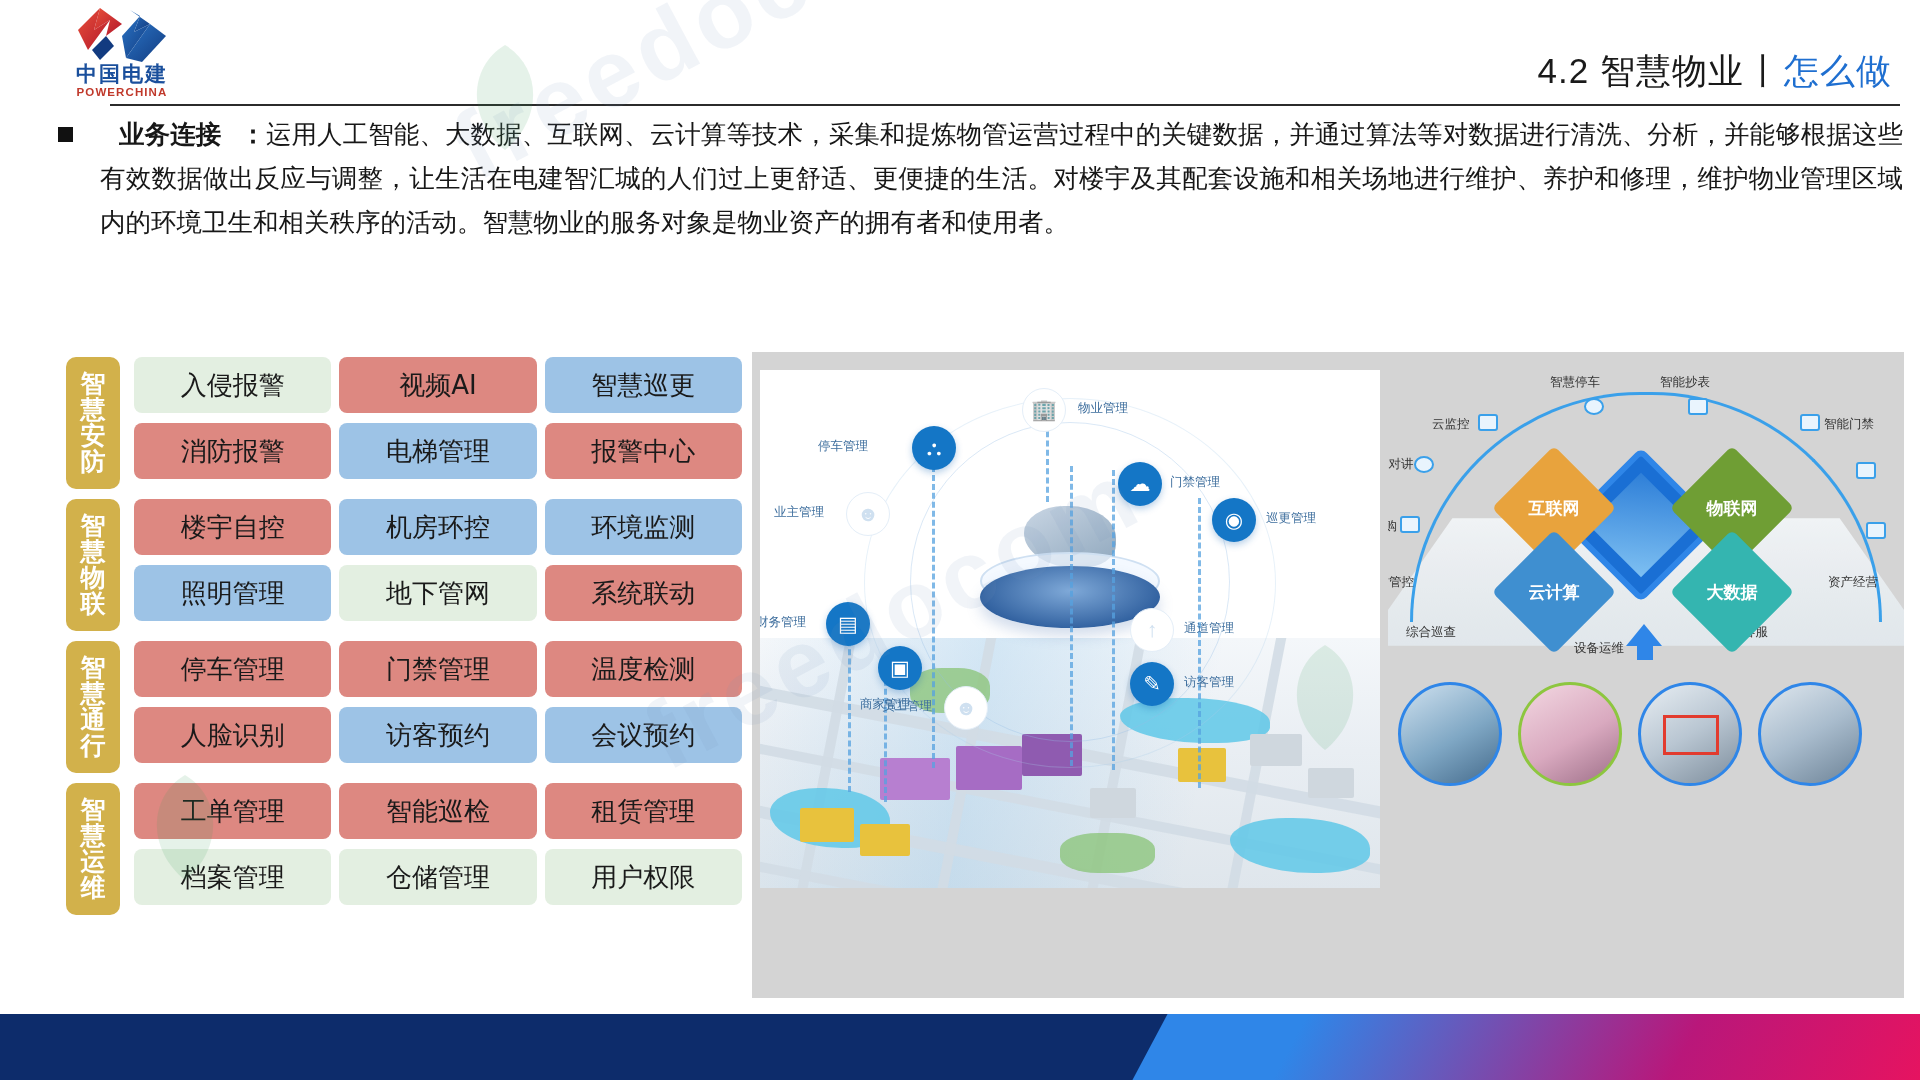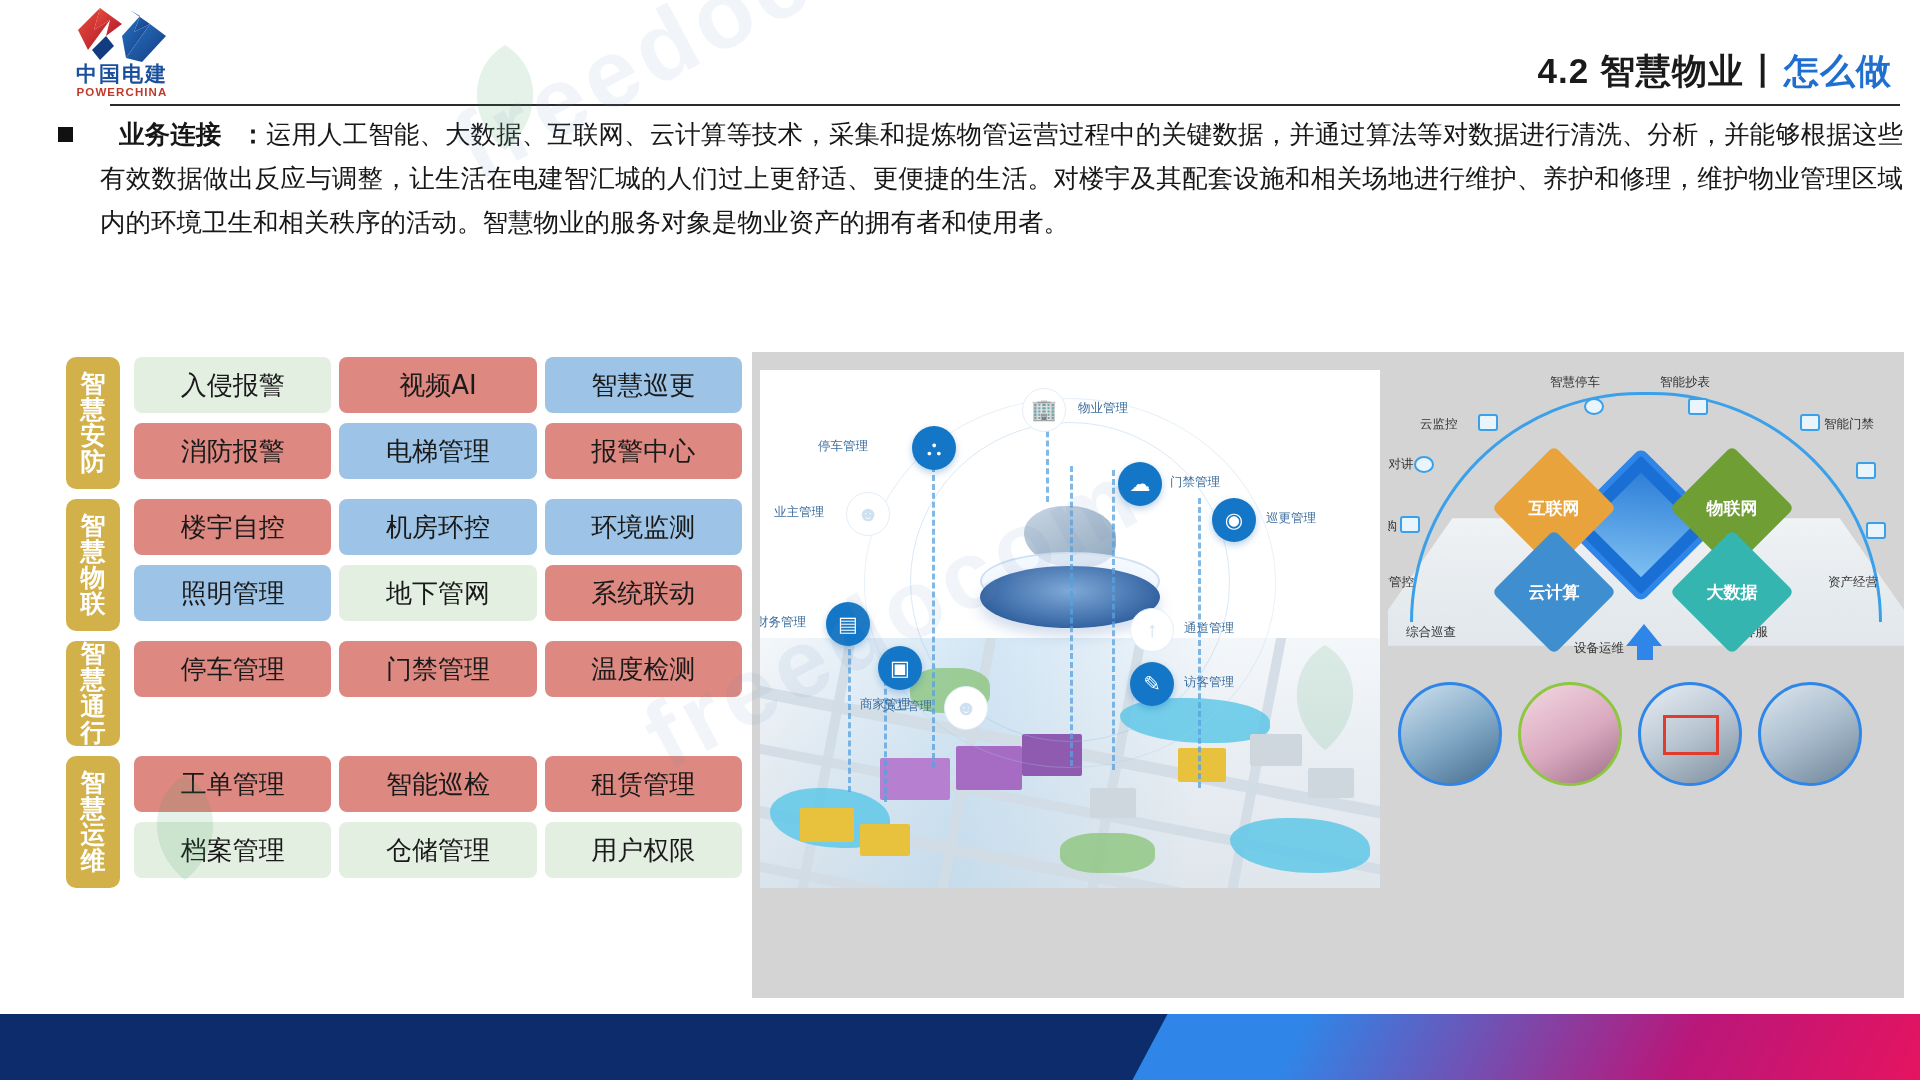--- a/index.html
+++ b/index.html
@@ -46,21 +46,21 @@
     position: absolute; left: 0; top: 80px; width: 120px;
     text-align: center; font-size: 11.5px; font-weight: bold;
     color: #c0392b; letter-spacing: 1.1px;
   }
   .header-rule {
     position: absolute; left: 110px; top: 104px; width: 1790px; height: 2px;
     background: #2b2b2b;
   }
   .header-title {
     position: absolute; right: 28px; top: 48px;
-    font-size: 35px; font-weight: bold; color: #1a1a1a;
+    font-size: 35px; font-weight: normal; color: #1a1a1a;
     letter-spacing: 1px; white-space: nowrap;
   }
   .header-title .accent { color: #1f6fd0; }
   .header-title .bar { color: #1a1a1a; padding: 0 2px; }
 
   
   .para { position: absolute; left: 58px; top: 112px; width: 1845px; }
   .para-bullet {
     position: absolute; left: 0; top: 15px; width: 15px; height: 15px;
     background: #111;
@@ -361,20 +361,25 @@
           <span>通</span>
           <span>行</span>
         </div>
       </div>
       <div class="tiles">
         <div class="trow">
           <div class="tile red">停车管理</div>
           <div class="tile red">门禁管理</div>
           <div class="tile red">温度检测</div>
         </div>
+        <div class="trow">
+          <div class="tile red">人脸识别</div>
+          <div class="tile blue">访客预约</div>
+          <div class="tile blue">会议预约</div>
+        </div>
       </div>
     </div>
     <div class="group-block">
       <div class="group-cell">
         <div class="group-pill">
           <span>智</span>
           <span>慧</span>
           <span>运</span>
           <span>维</span>
         </div>
@@ -479,21 +484,21 @@
     <div class="rchip" style="left:196px;top:46px;border-radius:50%"></div>
     <div class="rchip" style="left:300px;top:46px"></div>
     <div class="rchip" style="left:412px;top:62px"></div>
     <div class="rchip" style="left:26px;top:104px;border-radius:50%"></div>
     <div class="rchip" style="left:468px;top:110px"></div>
     <div class="rchip" style="left:12px;top:164px"></div>
     <div class="rchip" style="left:478px;top:170px"></div>
 
     <div class="rlabel" style="left:162px;top:22px">智慧停车</div>
     <div class="rlabel" style="left:272px;top:22px">智能抄表</div>
-    <div class="rlabel" style="left:32px;top:64px">云监控</div>
+    <div class="rlabel" style="left:44px;top:64px">云监控</div>
     <div class="rlabel" style="left:-12px;top:104px">云对讲</div>
     <div class="rlabel" style="left:-16px;top:166px">云购</div>
     <div class="rlabel" style="left:-24px;top:222px">品质管控</div>
     <div class="rlabel" style="left:436px;top:64px">智能门禁</div>
     <div class="rlabel" style="left:440px;top:222px">资产经营</div>
     <div class="rlabel" style="left:18px;top:272px">综合巡查</div>
     <div class="rlabel" style="left:186px;top:288px">设备运维</div>
     <div class="rlabel" style="left:330px;top:272px">综合客服</div>
 
     <div class="d-center" style="left:198px;top:118px">

